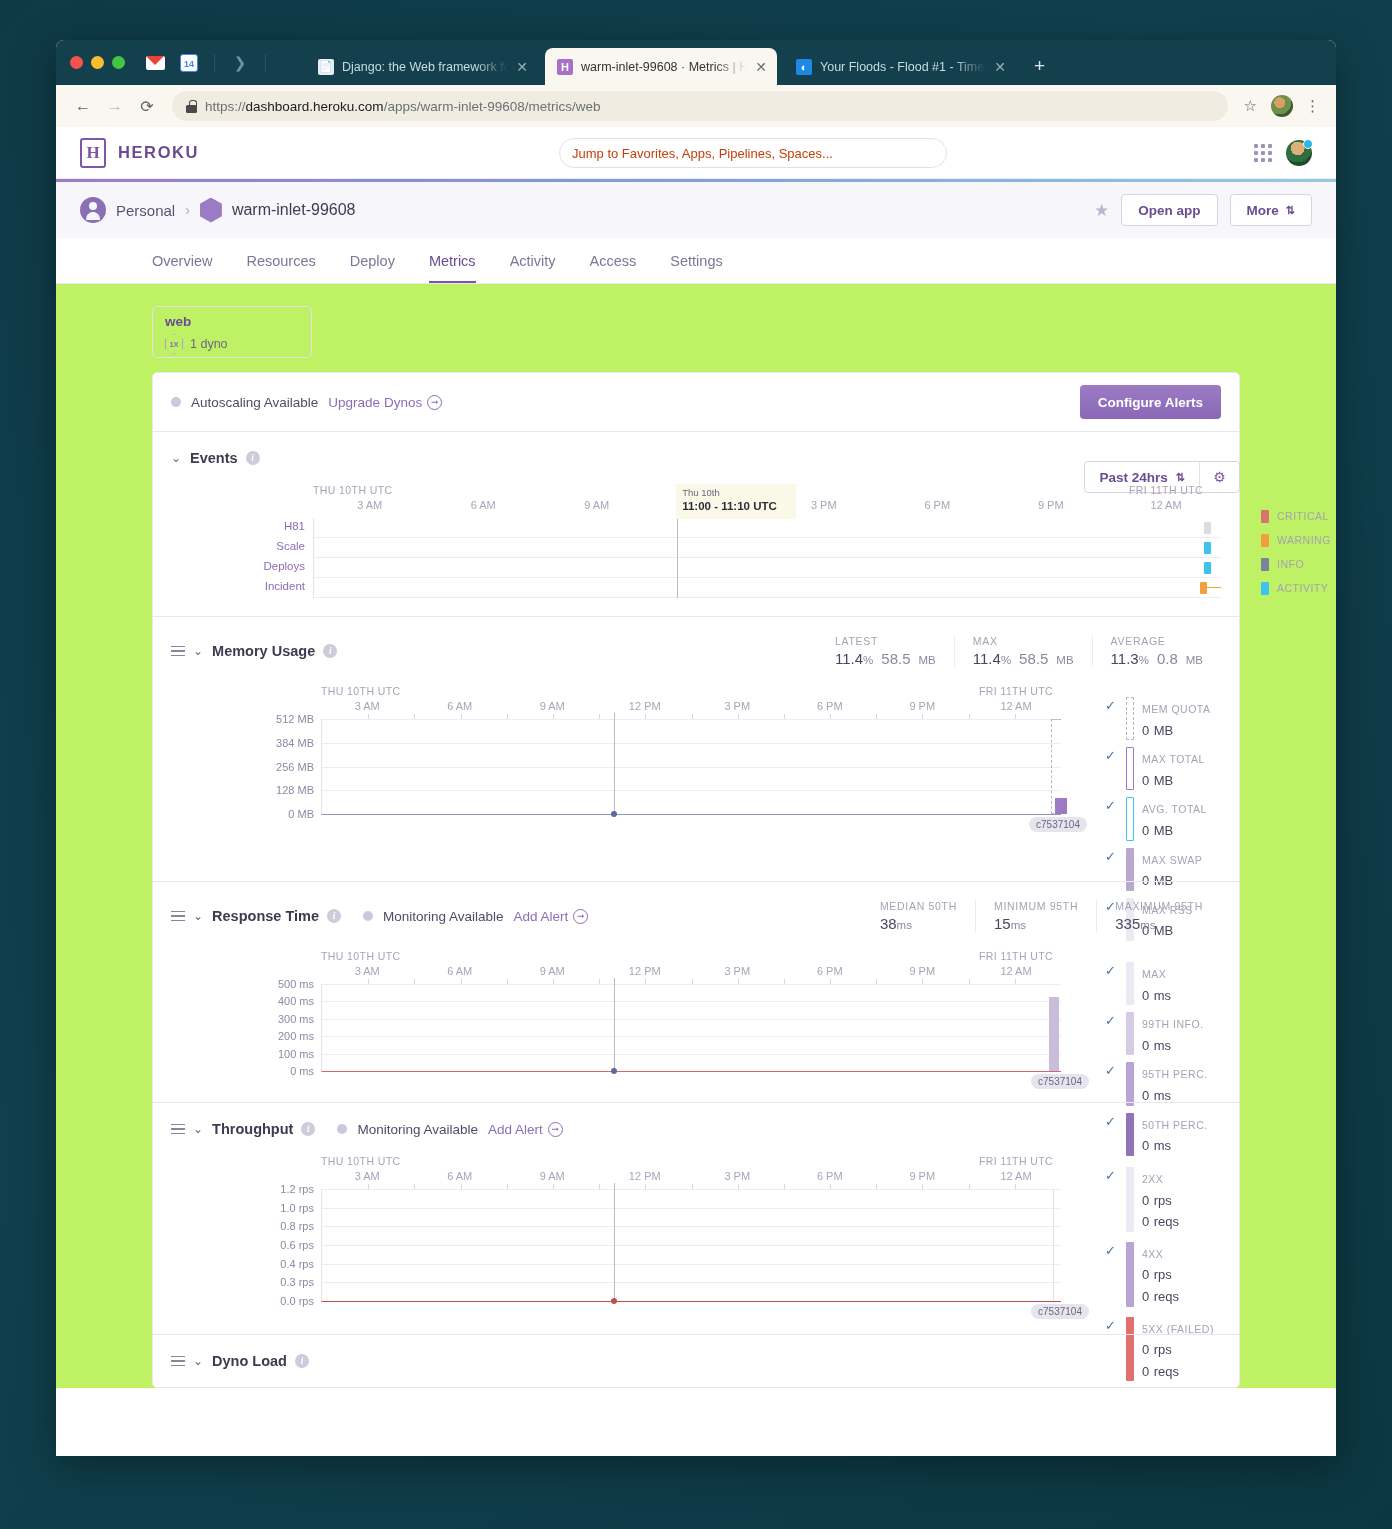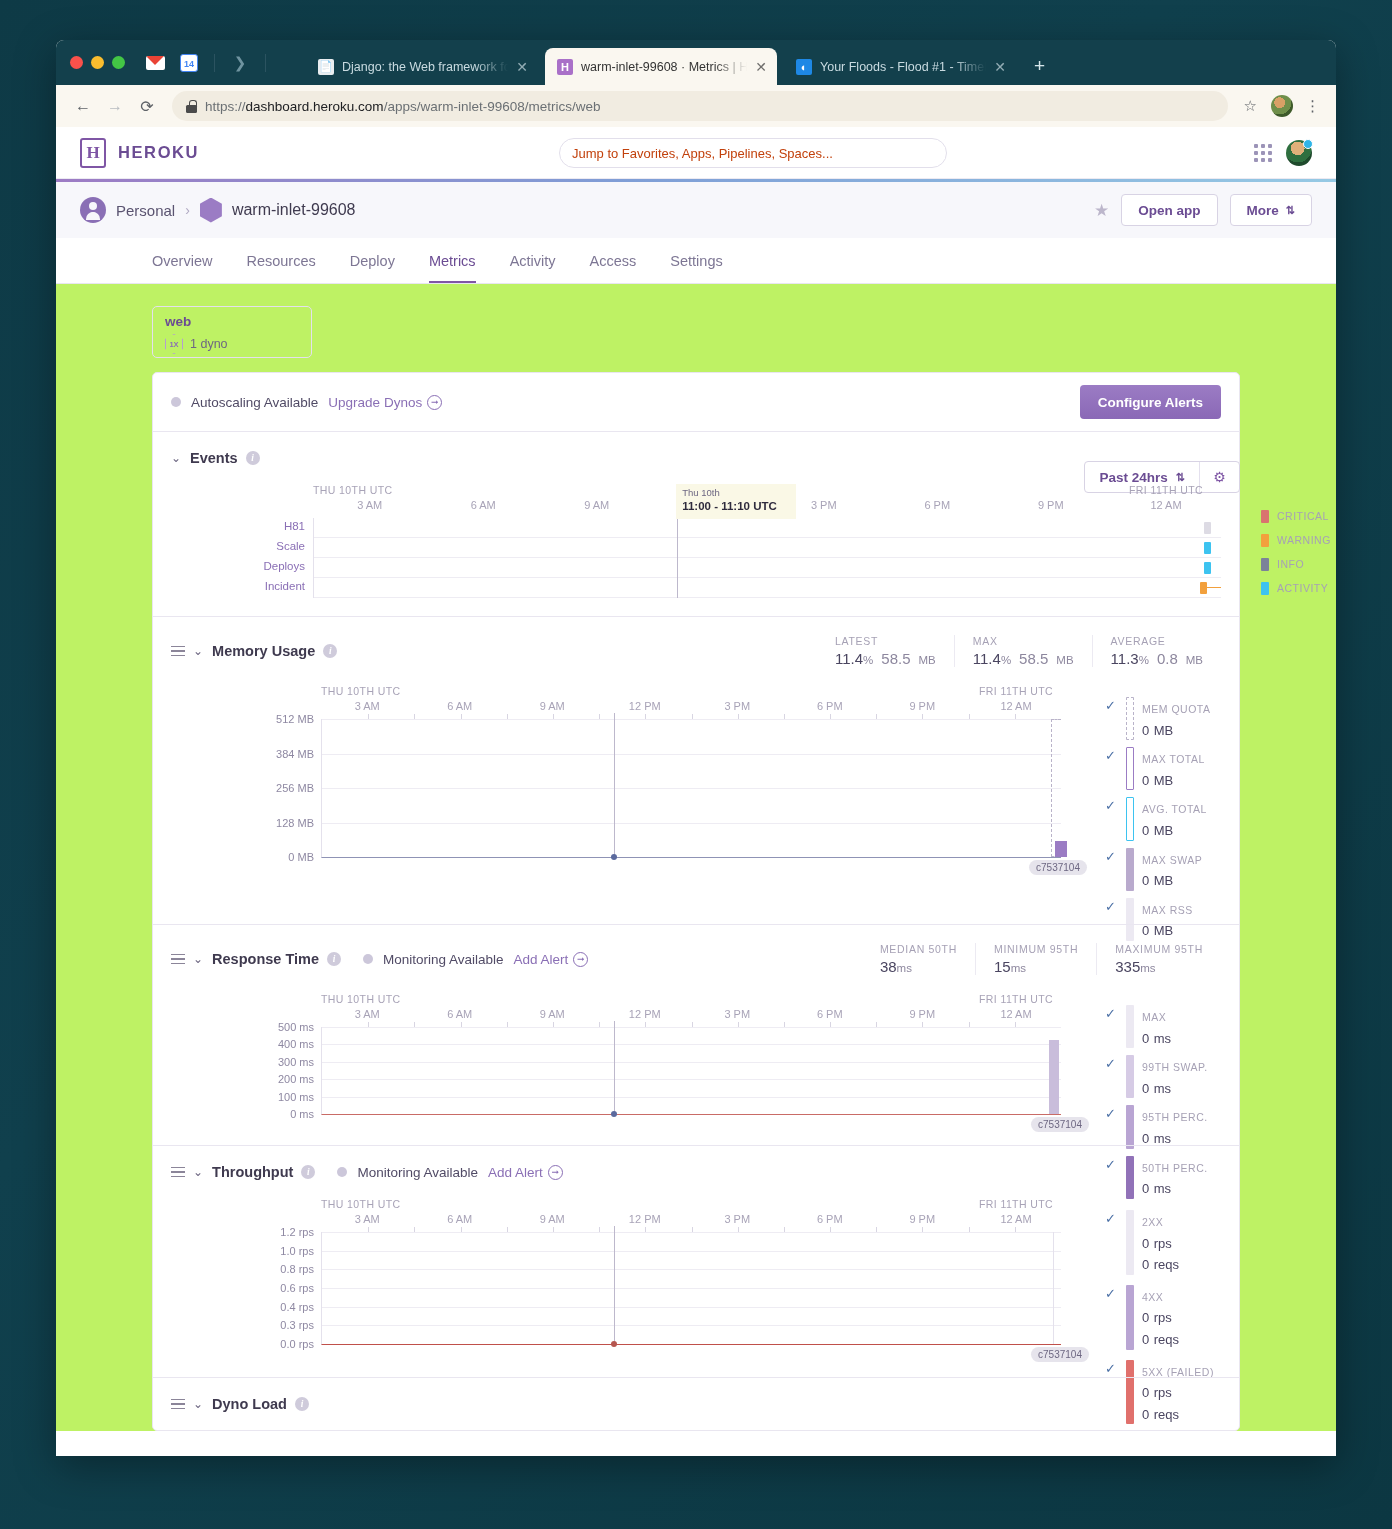--- a/index.html
+++ b/index.html
@@ -477,21 +477,21 @@
               <span class="axis-t" style="left:18.75%">6 AM</span>
               <span class="axis-t" style="left:31.25%">9 AM</span>
               <span class="axis-t" style="left:43.75%">12 PM</span>
               <span class="axis-t" style="left:56.25%">3 PM</span>
               <span class="axis-t" style="left:68.75%">6 PM</span>
               <span class="axis-t" style="left:81.25%">9 PM</span>
               <span class="axis-day" style="left:auto; right:-10px; width:110px; text-align:center;">FRI 11TH UTC</span>
               <span class="axis-t" style="left:auto; right:45px; transform:translateX(50%);">12 AM</span>
             </div>
 
-            <div class="plot" style="height:139px;">
+            <div class="plot" style="height:96px;">
               <span class="ylab" style="top:0%">512 MB</span>
               <span class="ylab" style="top:25%">384 MB</span>
               <span class="ylab" style="top:50%">256 MB</span>
               <span class="ylab" style="top:75%">128 MB</span>
               <span class="ylab" style="top:100%">0 MB</span>
               <span class="hline" style="top:0"></span>
               <span class="hline" style="top:25%"></span>
               <span class="hline" style="top:50%"></span>
               <span class="hline" style="top:75%"></span>
               <span class="tickmark" style="left:6.25%"></span>
@@ -647,21 +647,21 @@
                 <span class="leg-swatch" style="background:#ece9f2;"></span>
                 <span class="leg-txt">
                   <span class="leg-name">MAX</span><br>
                   <span class="leg-val">0</span> <span class="leg-val u">ms</span>
                 </span>
               </div>
               <div class="leg-row">
                 <span class="leg-check">✓</span>
                 <span class="leg-swatch" style="background:#d6cbe5;"></span>
                 <span class="leg-txt">
-                  <span class="leg-name">99TH SWAP.</span><br>
+                  <span class="leg-name">99TH INFO.</span><br>
                   <span class="leg-val">0</span> <span class="leg-val u">ms</span>
                 </span>
               </div>
               <div class="leg-row">
                 <span class="leg-check">✓</span>
                 <span class="leg-swatch" style="background:#b9a5d3;"></span>
                 <span class="leg-txt">
                   <span class="leg-name">95TH PERC.</span><br>
                   <span class="leg-val">0</span> <span class="leg-val u">ms</span>
                 </span>

